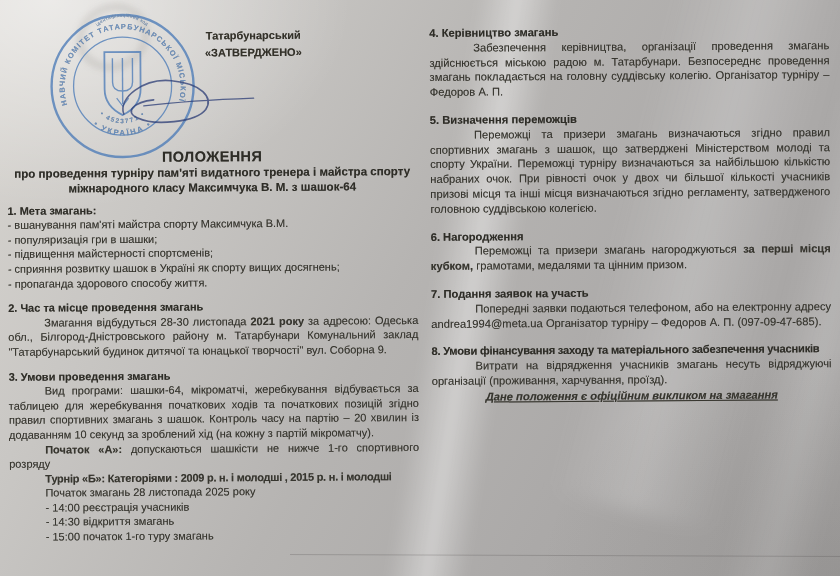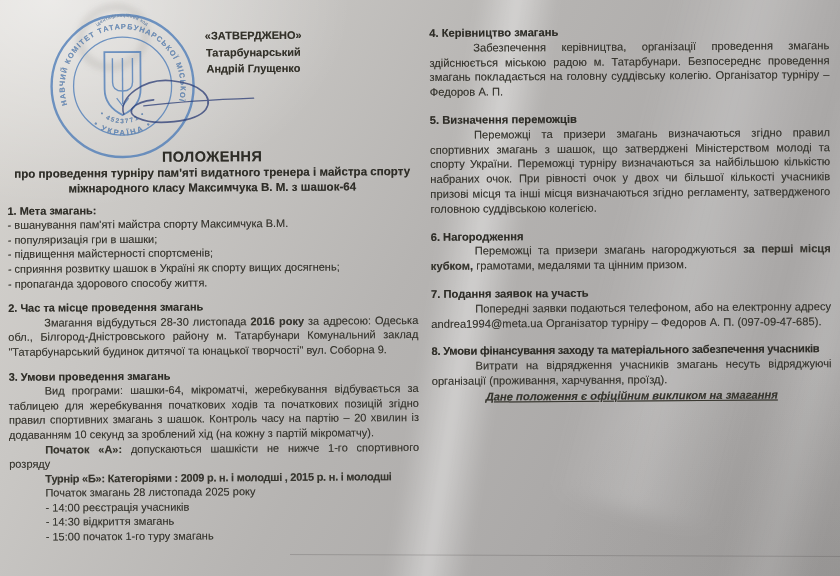--- a/index.html
+++ b/index.html
@@ -85,23 +85,22 @@
           </text>
           <g fill="none" stroke="#4d7cb8" stroke-width="1.8">
             <path d="M62,46 h36 v37 c0,14 -8,21 -18,26 c-10,-5 -18,-12 -18,-26 z"></path>
             <path d="M70,52 v24 c0,6 4,9 10,9 c6,0 10,-3 10,-9 v-24" stroke-width="1.4"></path>
             <path d="M80,52 v46" stroke-width="1.4"></path>
             <path d="M74,92 l6,8 l6,-8" stroke-width="1.2"></path>
           </g>
         </svg>
 
         <div class="approval">
+          <div>Татарбунарський</div>
           <div>«ЗАТВЕРДЖЕНО»</div>
-          <div>Татарбунарський</div>
-          <div>Андрій Глущенко</div>
         </div>
 
         <svg class="signature" width="150" height="70" viewBox="0 0 150 70">
           <g fill="none" stroke="#2e3f77" stroke-width="1.6" stroke-linecap="round" opacity=".85">
             <path d="M14,52 C8,36 34,16 62,19 C92,22 104,36 96,48 C86,61 44,64 28,56 C14,50 24,40 44,38"></path>
             <path d="M34,44 C70,40 110,38 144,37" stroke-width="1.2"></path>
           </g>
         </svg>
       </div>
 
@@ -113,21 +112,21 @@
         <div class="heading">1. Мета змагань:</div>
         <div>- вшанування пам'яті майстра спорту Максимчука В.М.</div>
         <div>- популяризація  гри в шашки;</div>
         <div>- підвищення майстерності спортсменів;</div>
         <div>- сприяння розвитку шашок в Україні як спорту вищих досягнень;</div>
         <div>- пропаганда здорового способу життя.</div>
       </div>
 
       <div class="section">
         <div class="heading">2. Час та місце проведення змагань</div>
-        <div class="para"><span>Змагання відбудуться 28-30 листопада </span><span class="b">2016 року</span><span> за адресою: Одеська обл., Білгород-Дністровського району м. Татарбунари Комунальний заклад "Татарбунарський будинок дитячої та юнацької творчості" вул. Соборна 9.</span></div>
+        <div class="para"><span>Змагання відбудуться 28-30 листопада </span><span class="b">2021 року</span><span> за адресою: Одеська обл., Білгород-Дністровського району м. Татарбунари Комунальний заклад "Татарбунарський будинок дитячої та юнацької творчості" вул. Соборна 9.</span></div>
       </div>
 
       <div class="section">
         <div class="heading">3. Умови проведення змагань</div>
         <div class="para">Вид програми: шашки-64, мікроматчі, жеребкування відбувається за таблицею для жеребкування початкових ходів та початкових позицій згідно правил спортивних змагань з шашок. Контроль часу на партію – 20 хвилин із додаванням 10 секунд за зроблений хід (на кожну з партій мікроматчу).</div>
         <div class="para"><span class="b">Початок «А»:</span><span> допускаються шашкісти не нижче 1-го спортивного розряду</span></div>
         <div class="b indent tight">Турнір «Б»:  Категоріями : 2009 р. н. і молодші , 2015 р. н. і молодші</div>
         <div class="indent">Початок змагань  28 листопада 2025 року</div>
         <div class="indent">- 14:00 реєстрація учасників</div>
         <div class="indent">- 14:30 відкриття змагань</div>

